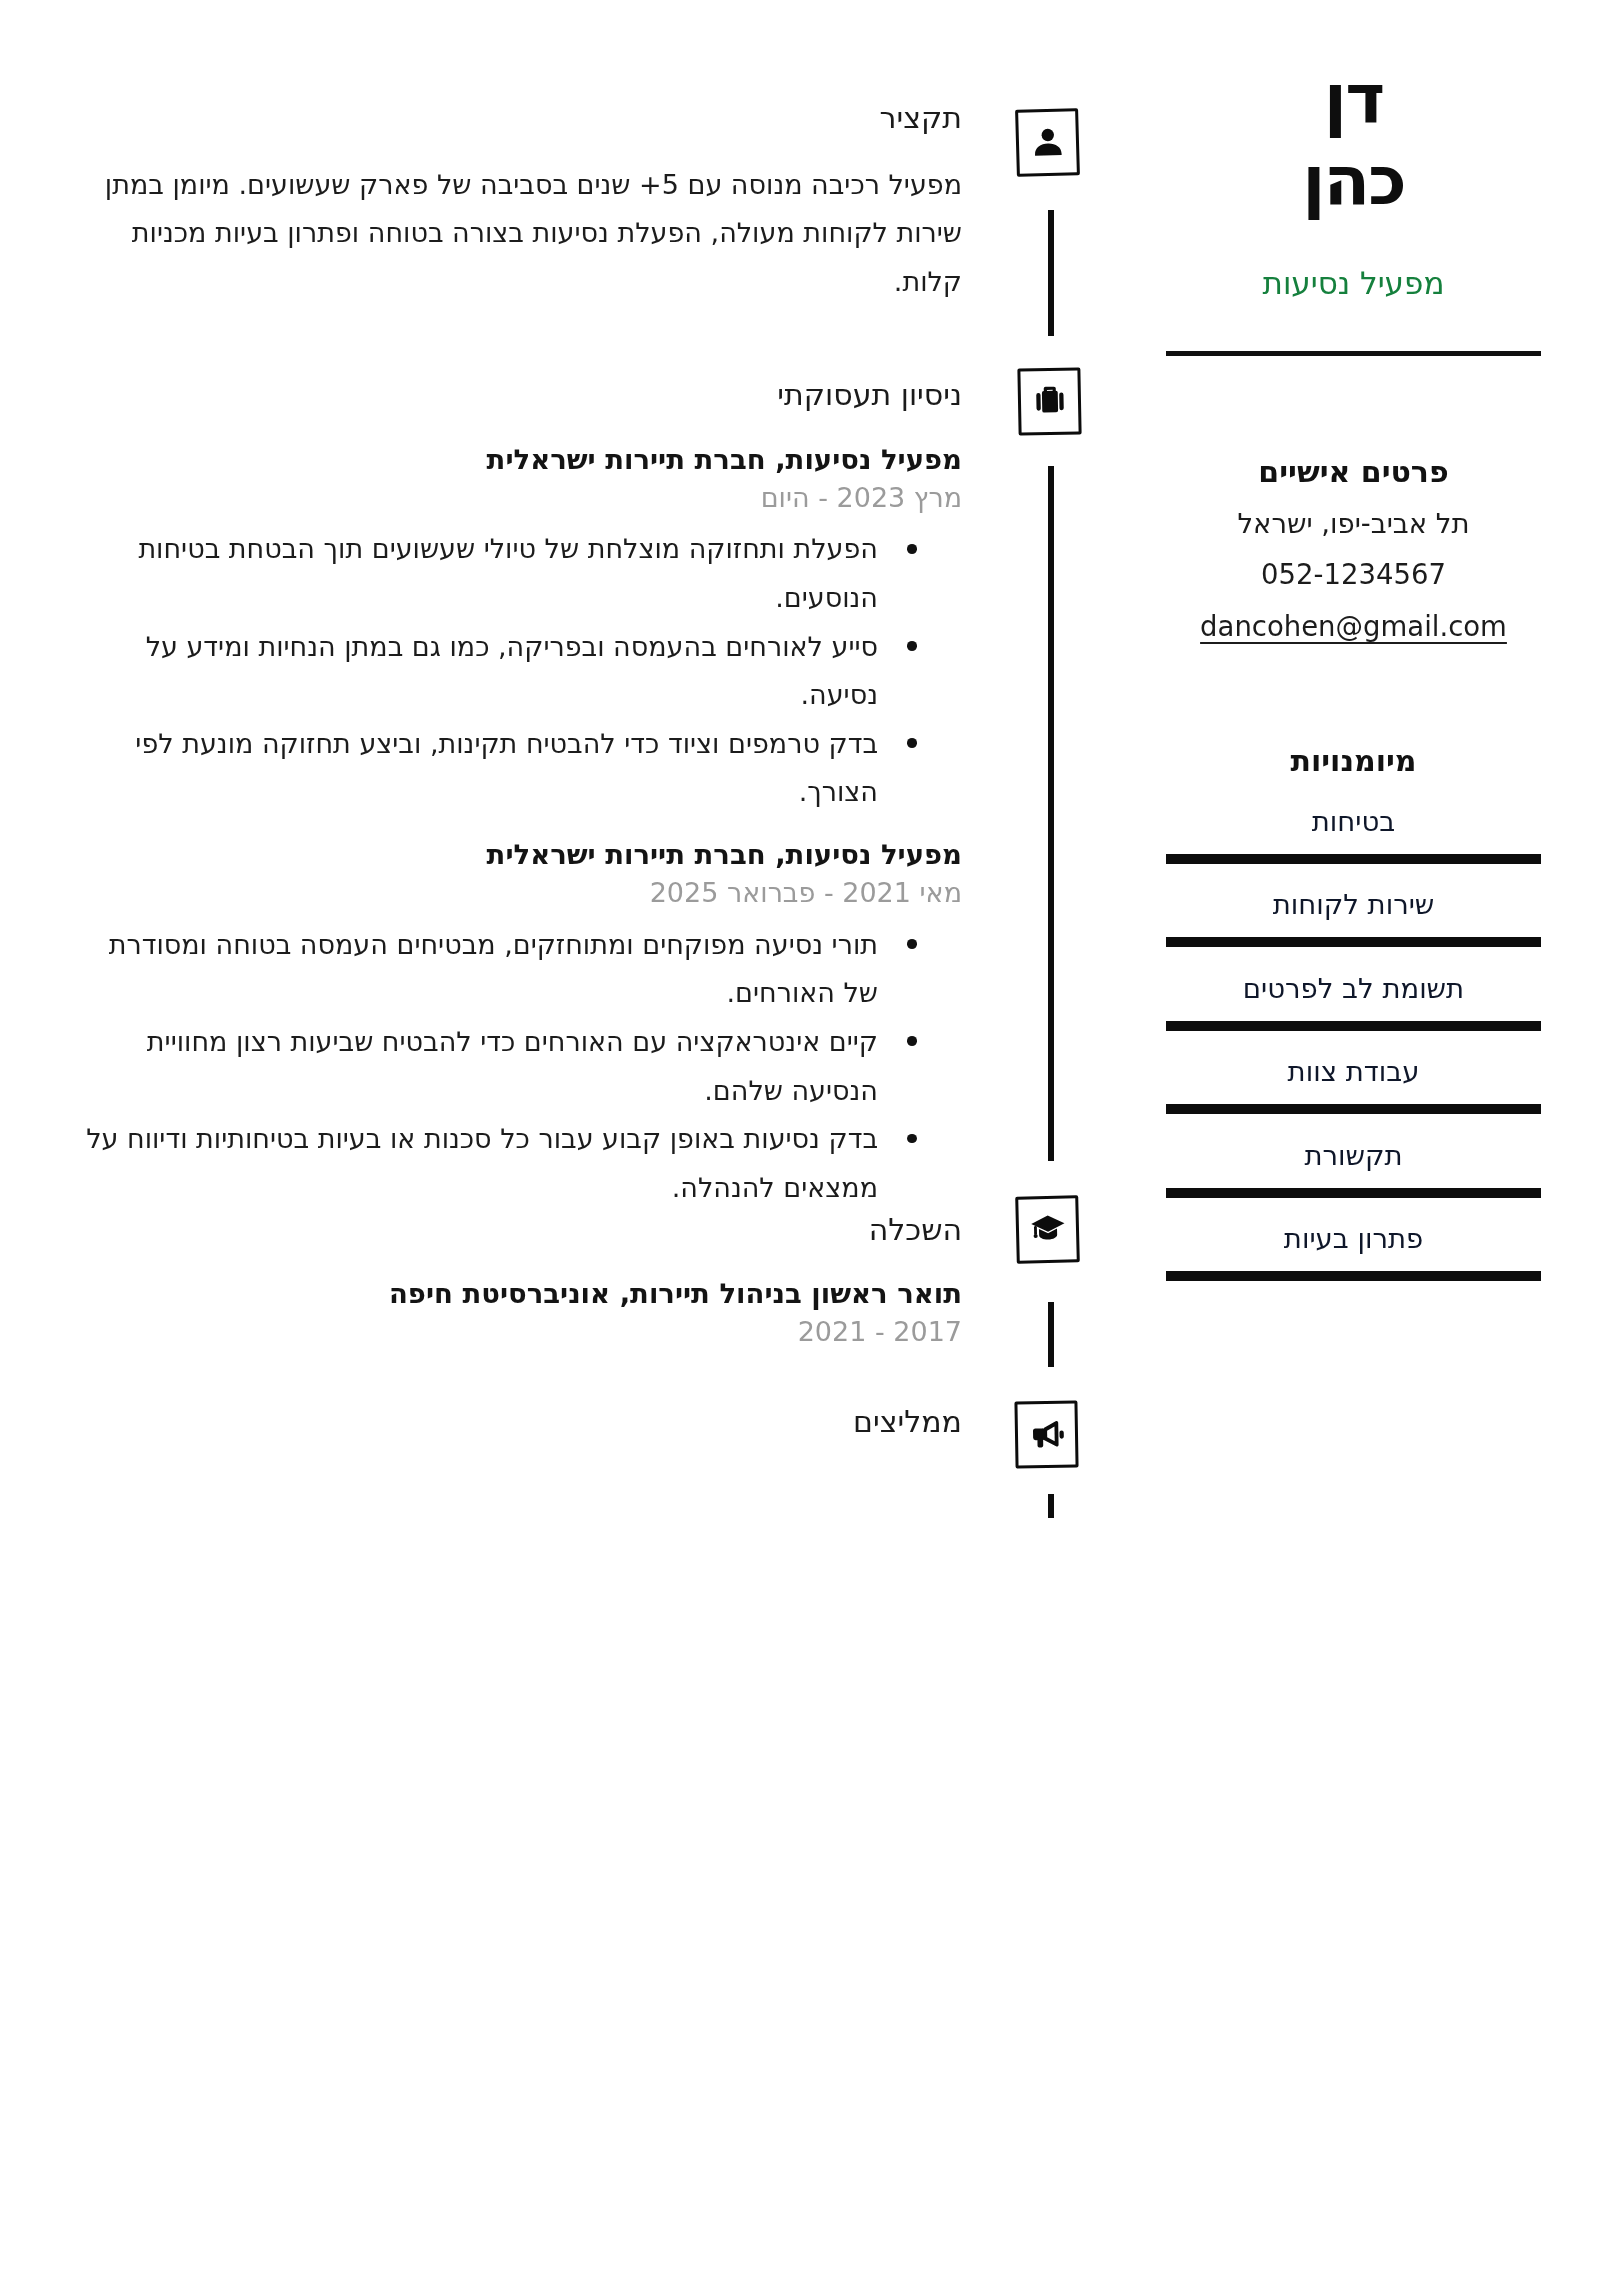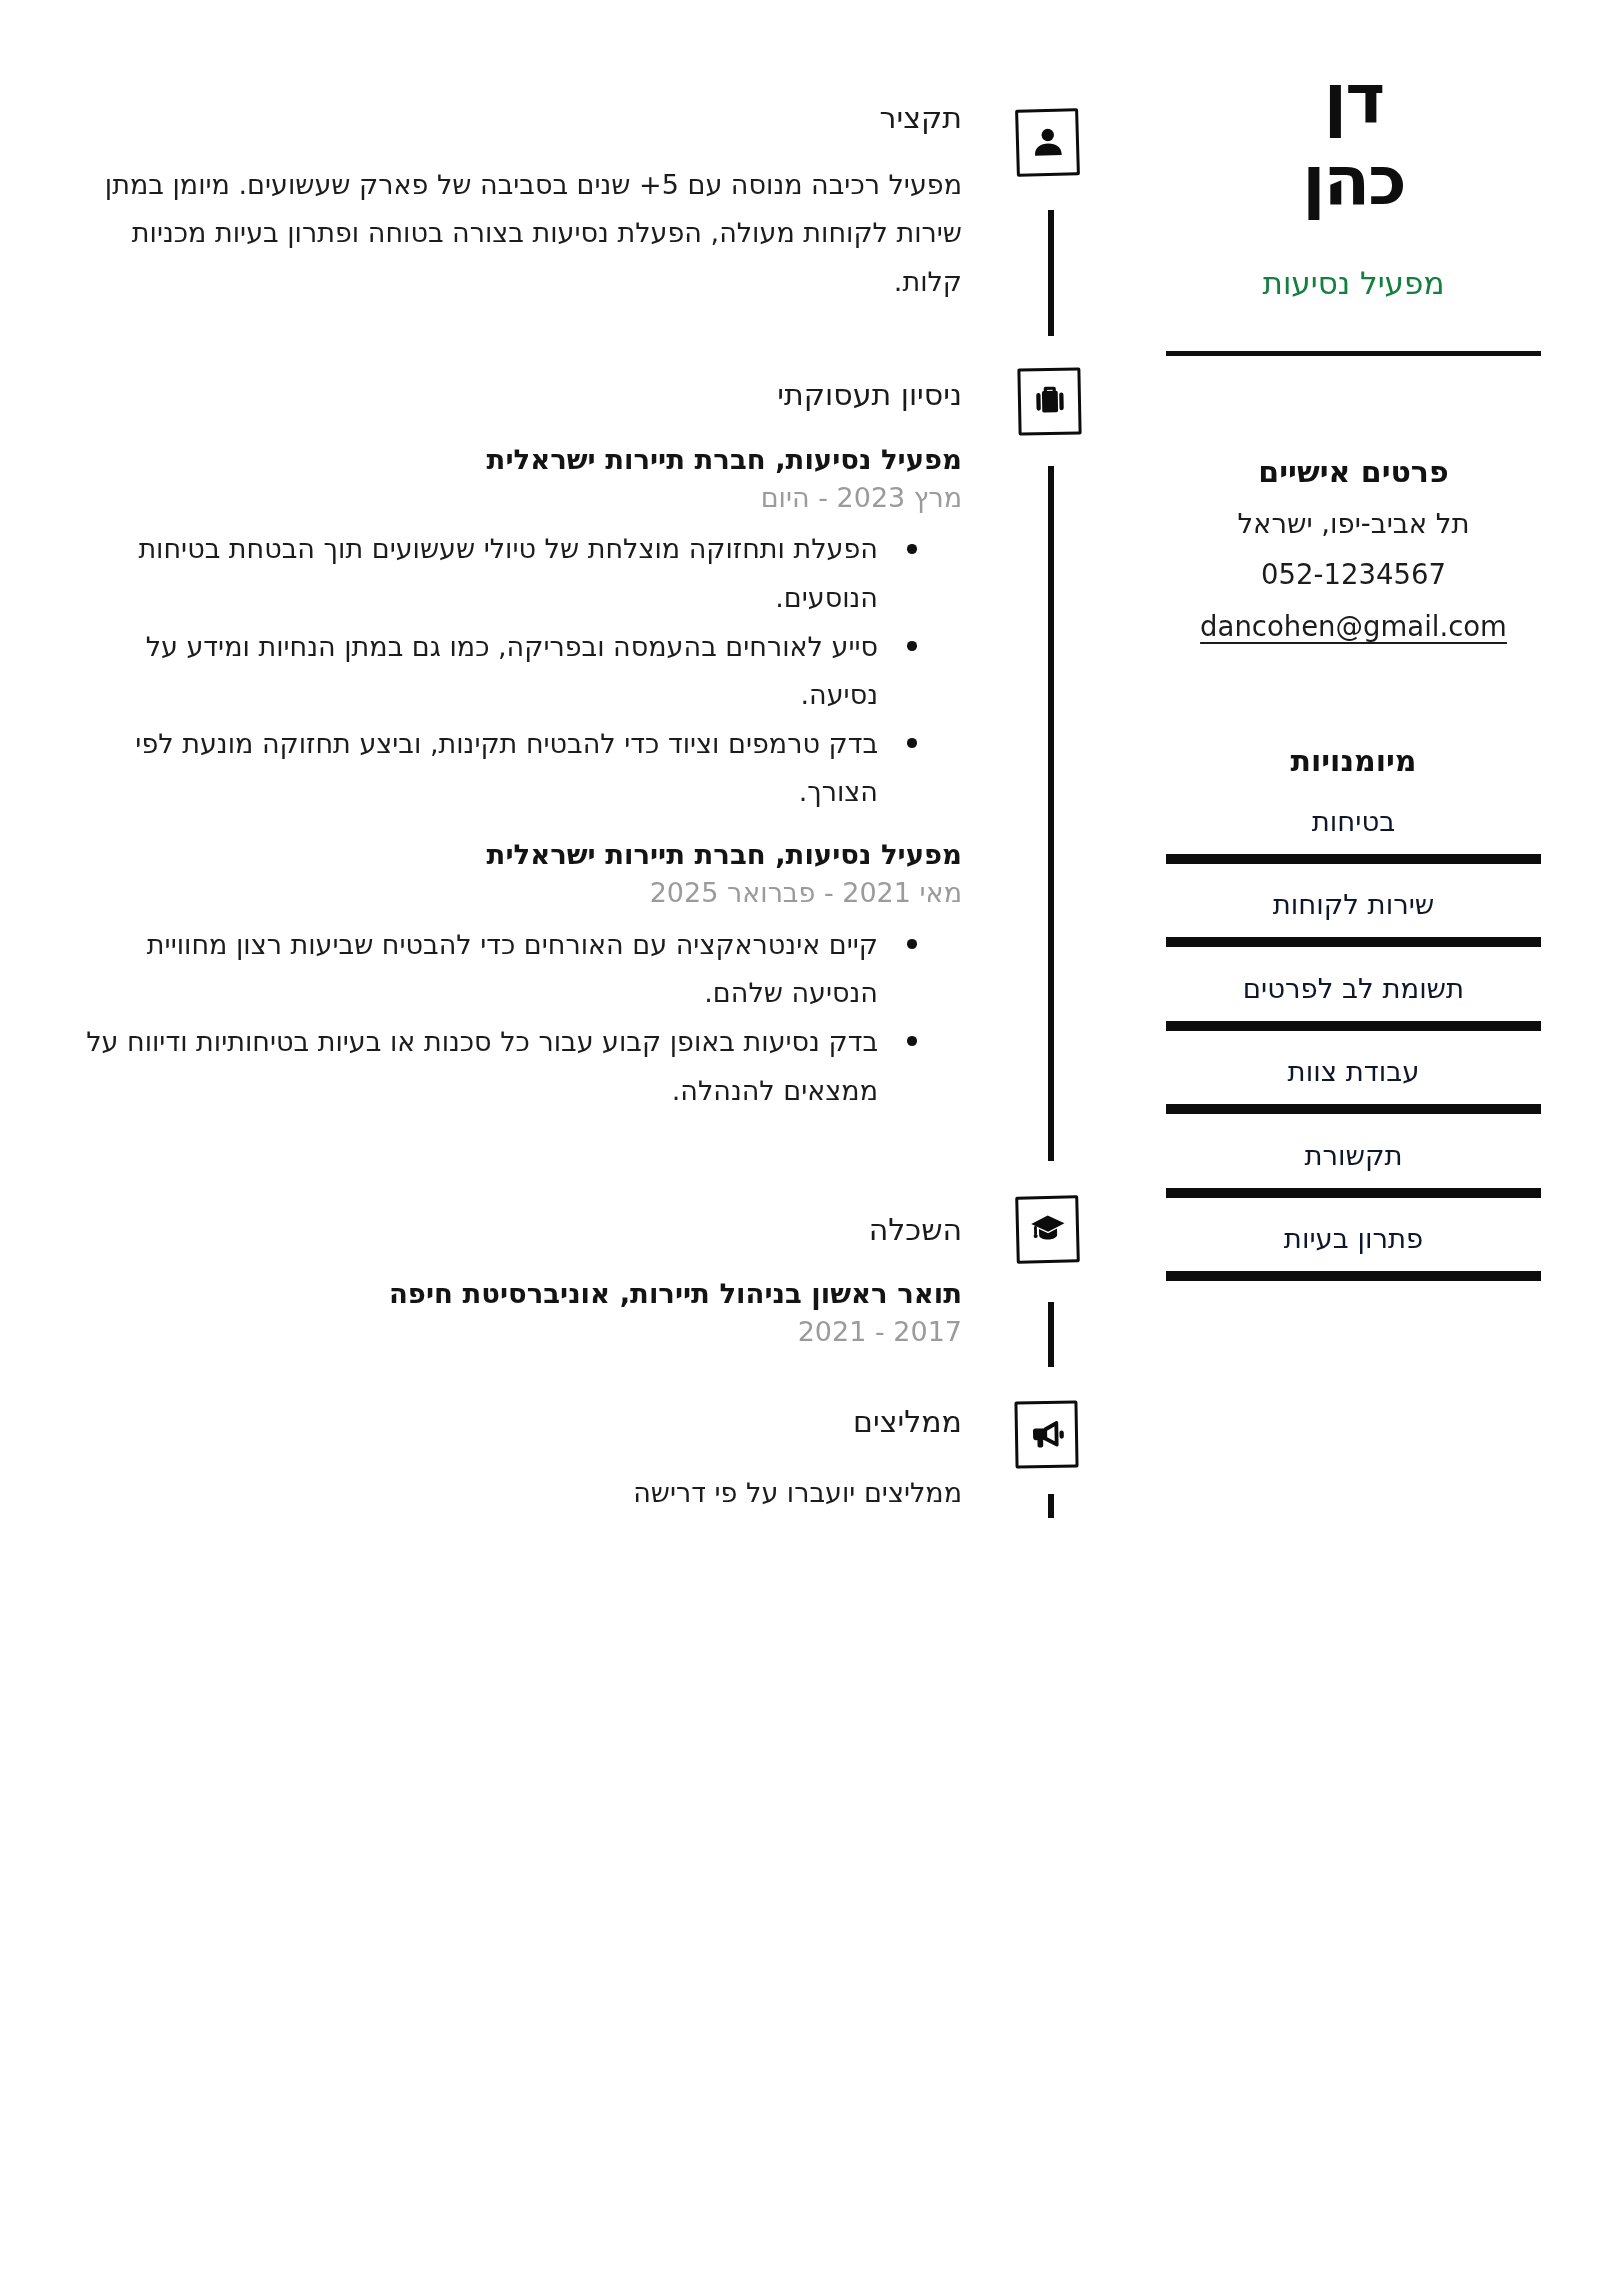--- a/index.html
+++ b/index.html
@@ -191,32 +191,32 @@
           <li>הפעלת ותחזוקה מוצלחת של טיולי שעשועים תוך הבטחת בטיחות הנוסעים.</li>
           <li>סייע לאורחים בהעמסה ובפריקה, כמו גם במתן הנחיות ומידע על נסיעה.</li>
           <li>בדק טרמפים וציוד כדי להבטיח תקינות, וביצע תחזוקה מונעת לפי הצורך.</li>
         </ul>
       </div>
 
       <div>
         <div class="job-title" style="margin-top:18.3px;">מפעיל נסיעות, חברת תיירות ישראלית</div>
         <div class="job-dates">מאי 2021 - פברואר 2025</div>
         <ul class="bullets">
+          <li>תורי נסיעה מפוקחים ומתוחזקים, מבטיחים העמסה בטוחה ומסודרת של האורחים.</li>
           <li>קיים אינטראקציה עם האורחים כדי להבטיח שביעות רצון מחוויית הנסיעה שלהם.</li>
           <li>בדק נסיעות באופן קבוע עבור כל סכנות או בעיות בטיחותיות ודיווח על ממצאים להנהלה.</li>
         </ul>
       </div>
     </section>
 
     <section class="section" id="sec-education">
       <h2 class="section-heading">השכלה</h2>
       <div class="degree">תואר ראשון בניהול תיירות, אוניברסיטת חיפה</div>
       <div class="edu-dates">2017 - 2021</div>
     </section>
 
     <section class="section" id="sec-references">
       <h2 class="section-heading">ממליצים</h2>
-      <div class="ref-text">ממליצים יועברו על פי דרישה</div>
     </section>
 
   </main>
 </div>
 
 
 </body></html>

